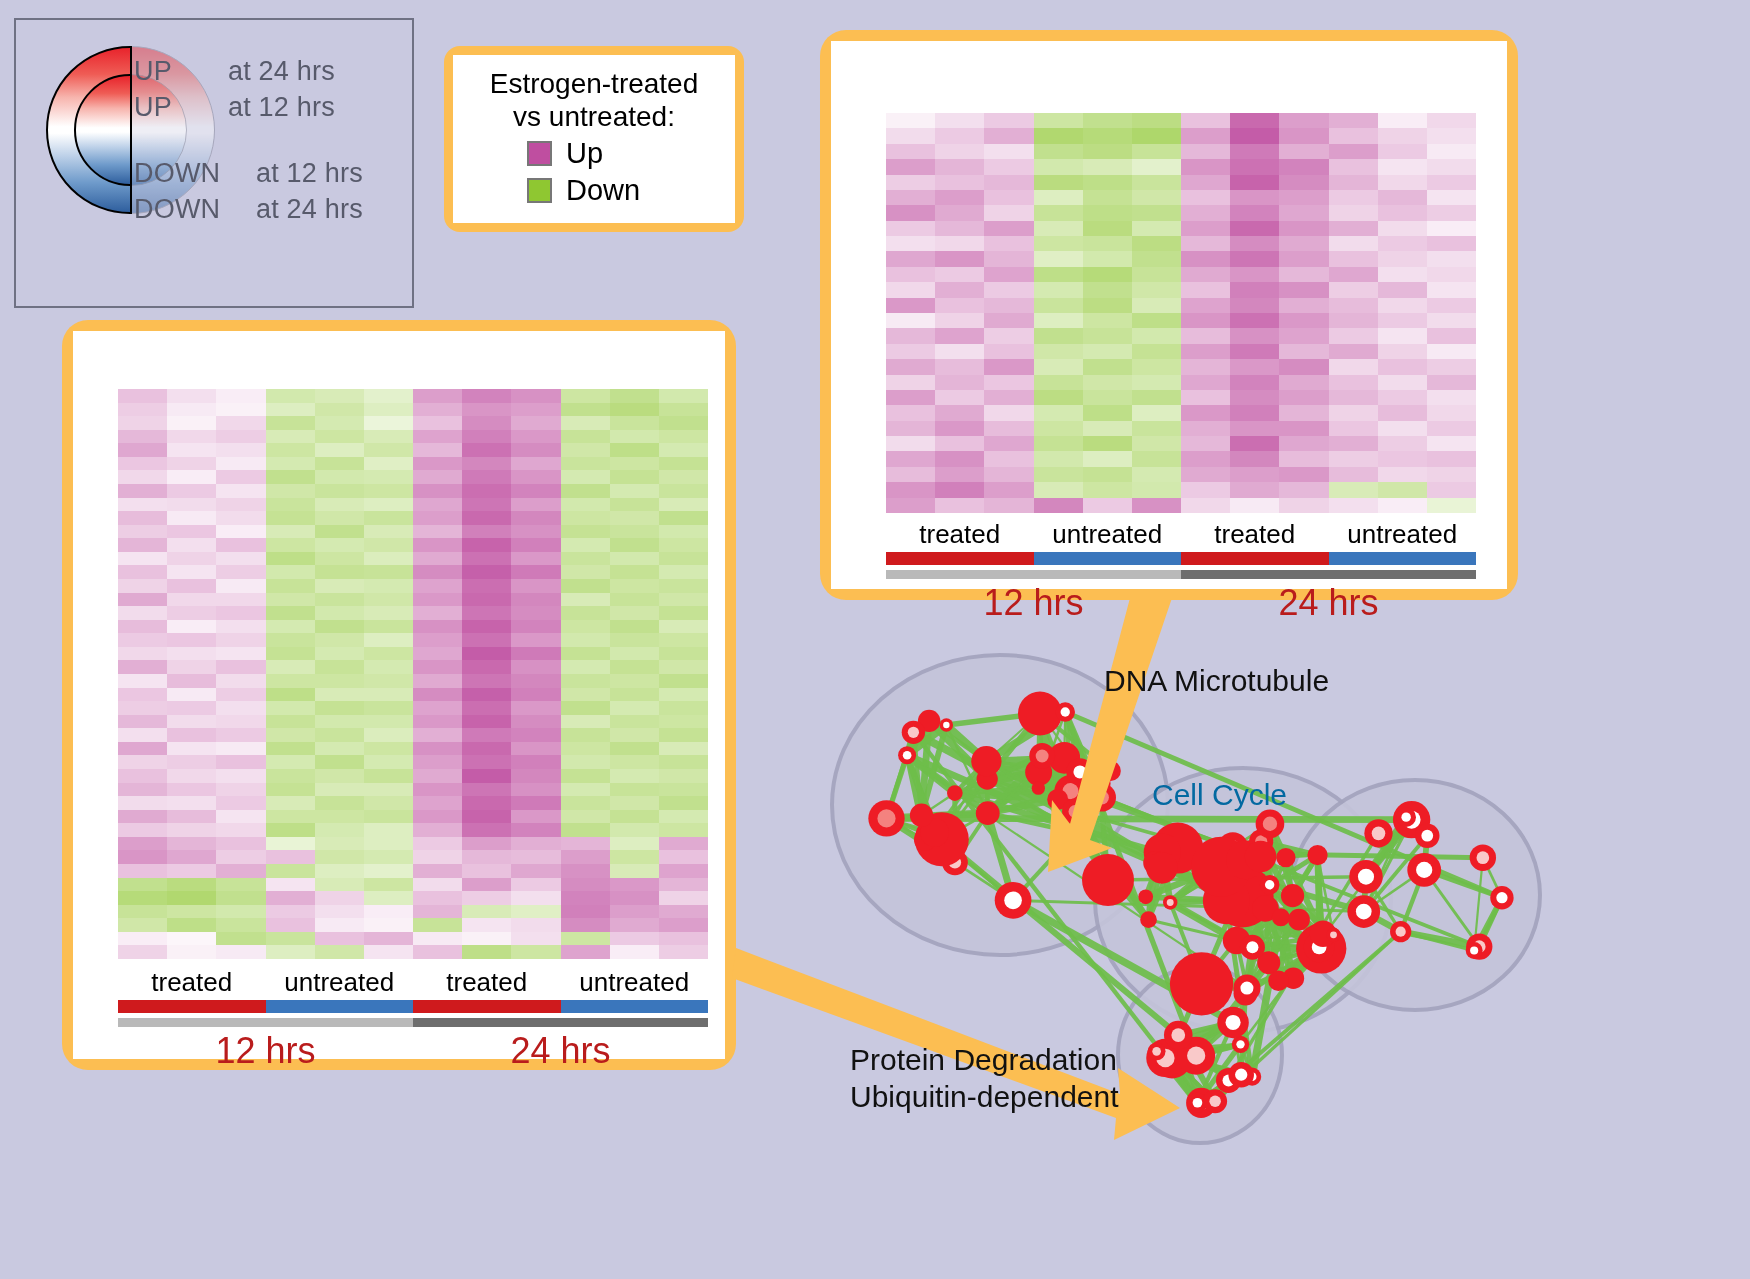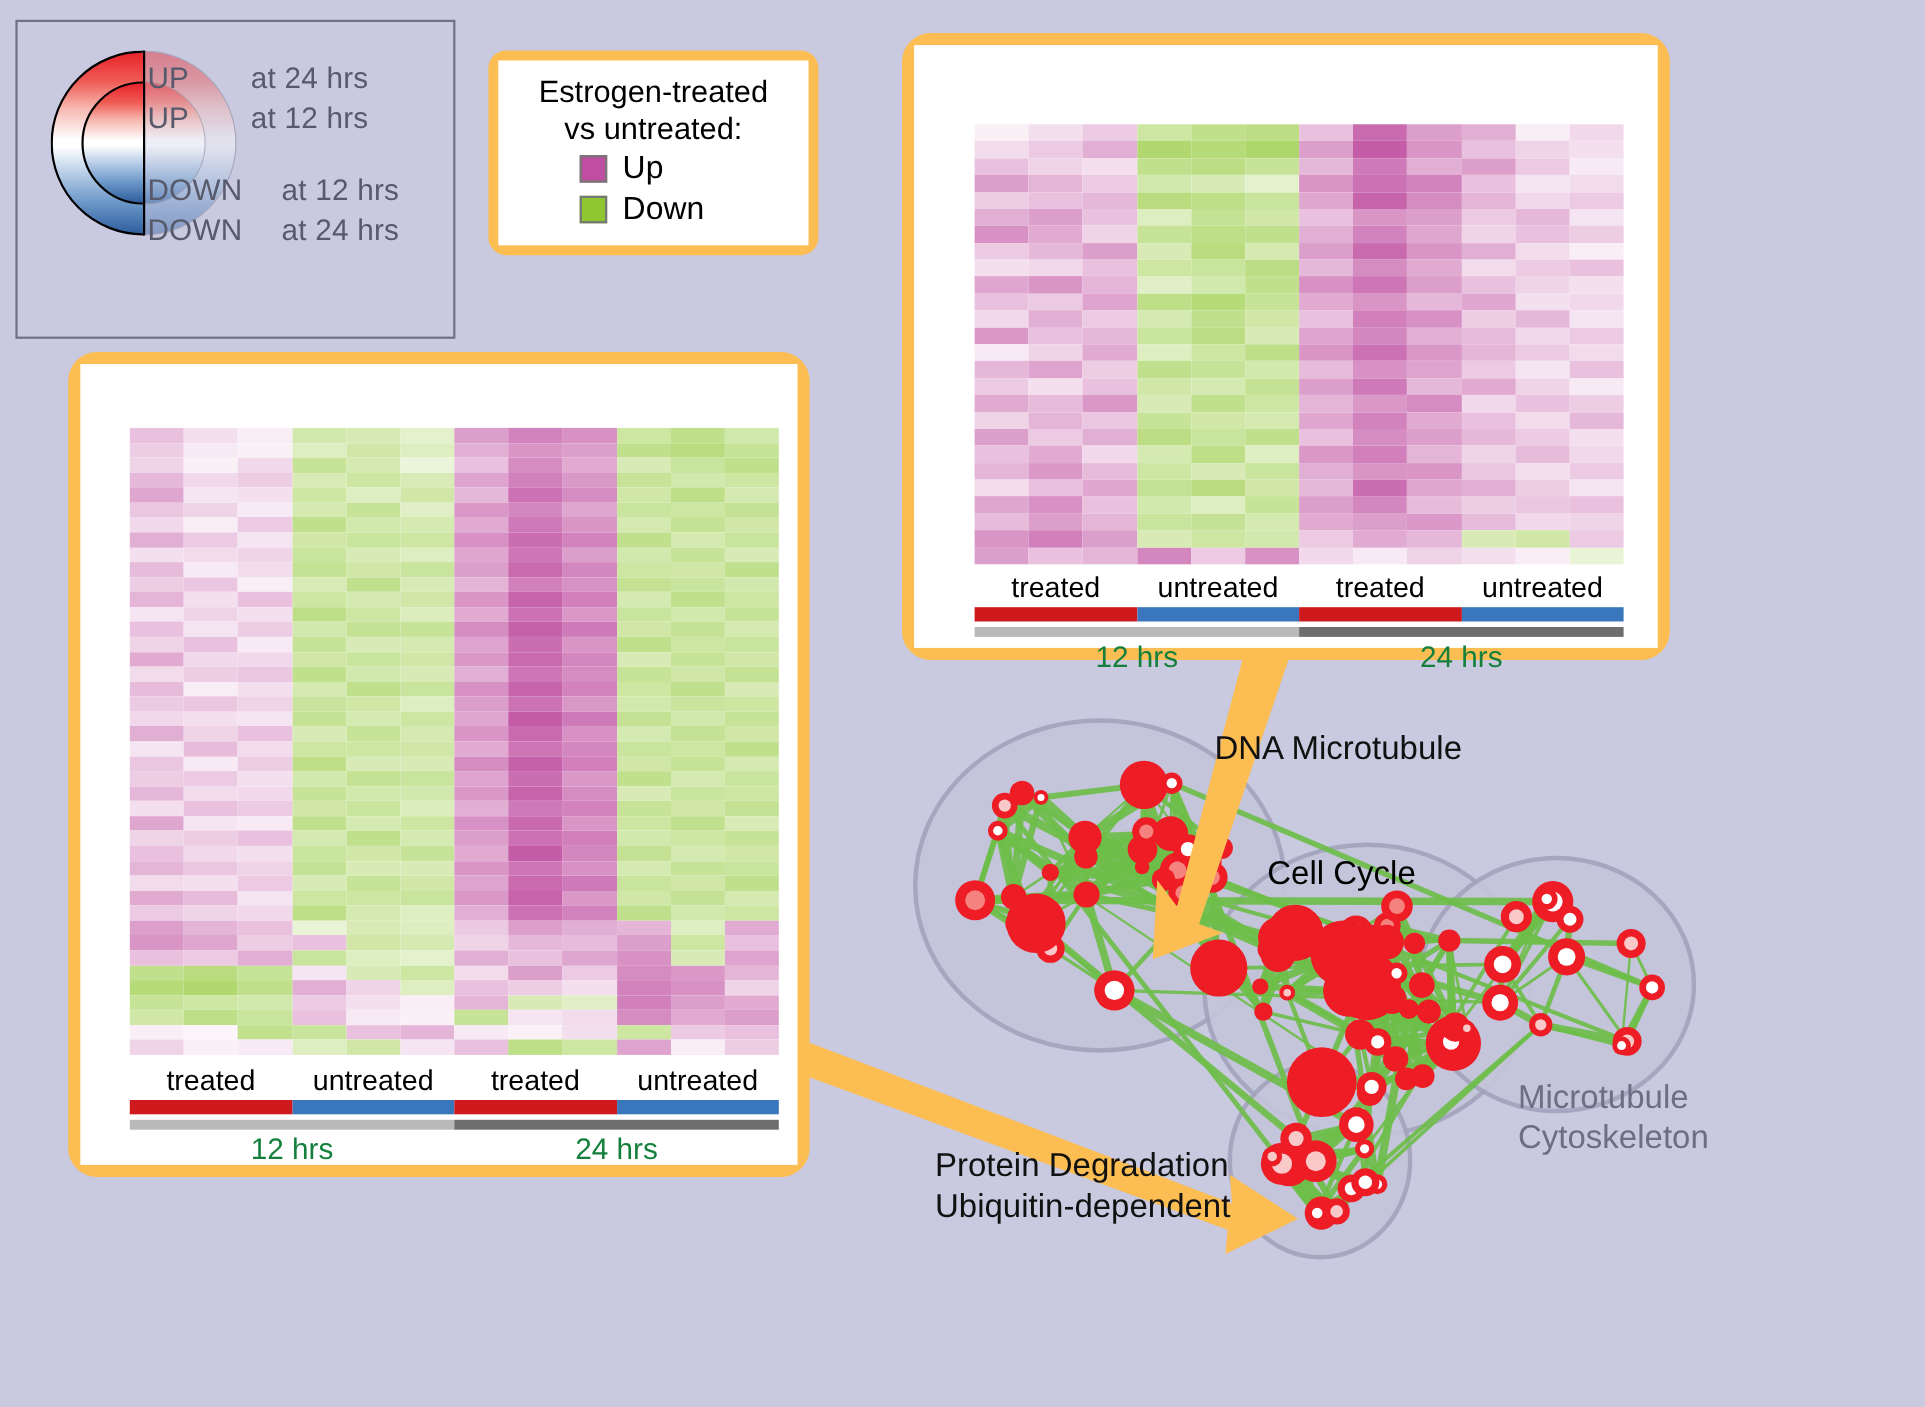--- a/index.html
+++ b/index.html
@@ -74,24 +74,24 @@
   .axis .names span{flex:1;text-align:center;font-size:26px;color:#000;}
   .axis .tbar{display:flex;height:13px;margin-top:2px;}
   .axis .tbar i{flex:1;display:block;}
   .c-treated{background:#cf1a1d;}
   .c-untreated{background:#3a76bc;}
   .axis .hbar{display:flex;height:9px;margin-top:5px;}
   .axis .hbar i{flex:1;display:block;}
   .c-h12{background:#b9b9b9;}
   .c-h24{background:#6e6e6e;}
   .axis .hnames{display:flex;margin-top:3px;}
-  .axis .hnames span{flex:1;text-align:center;font-size:27px;color:#15803d;}
+  .axis .hnames span{flex:1;text-align:center;font-size:36px;color:#b91c1c;}
   .cl-label{position:absolute;white-space:nowrap;}
   #lab-dna{left:1104px;top:664px;font-size:30px;color:#111;}
-  #lab-cc{left:1152px;top:778px;font-size:30px;color:#000000;}
+  #lab-cc{left:1152px;top:778px;font-size:30px;color:#0369a1;}
   #lab-mt{left:1380px;top:980px;font-size:30px;color:#6d6e82;line-height:1.22;text-align:left;}
   #lab-ub{left:850px;top:1042px;font-size:30px;color:#111;line-height:1.22;}
   .cl-label.abs{position:absolute;}
 </style>
 </head>
 <body>
 
 <div class="stage">
 
   <div id="wheel-legend">
@@ -1731,22 +1731,18 @@
       </g>
       <g>
         <circle cx="1108" cy="880" r="26" fill="#ee1c25"></circle>
       </g>
       <polygon points="1130,598 1172,598 1090,840 1112,848 1048,872 1052,800 1070,824" fill="#fcbe52"></polygon>
       <polygon points="736,948 1120,1094 1118,1068 1180,1108 1114,1140 1116,1118 732,978" fill="#fcbe52"></polygon>
     </svg>
 
   <div class="cl-label abs" id="lab-dna">DNA Microtubule</div>
   <div class="cl-label abs" id="lab-cc">Cell Cycle</div>
-  <div class="cl-label abs" id="lab-mt">
-    <div>Microtubule</div>
-    <div>Cytoskeleton</div>
-  </div>
   <div class="cl-label abs" id="lab-ub">
     <div>Protein Degradation</div>
     <div>Ubiquitin-dependent</div>
   </div>
 
 </div>
 
 </body></html>

